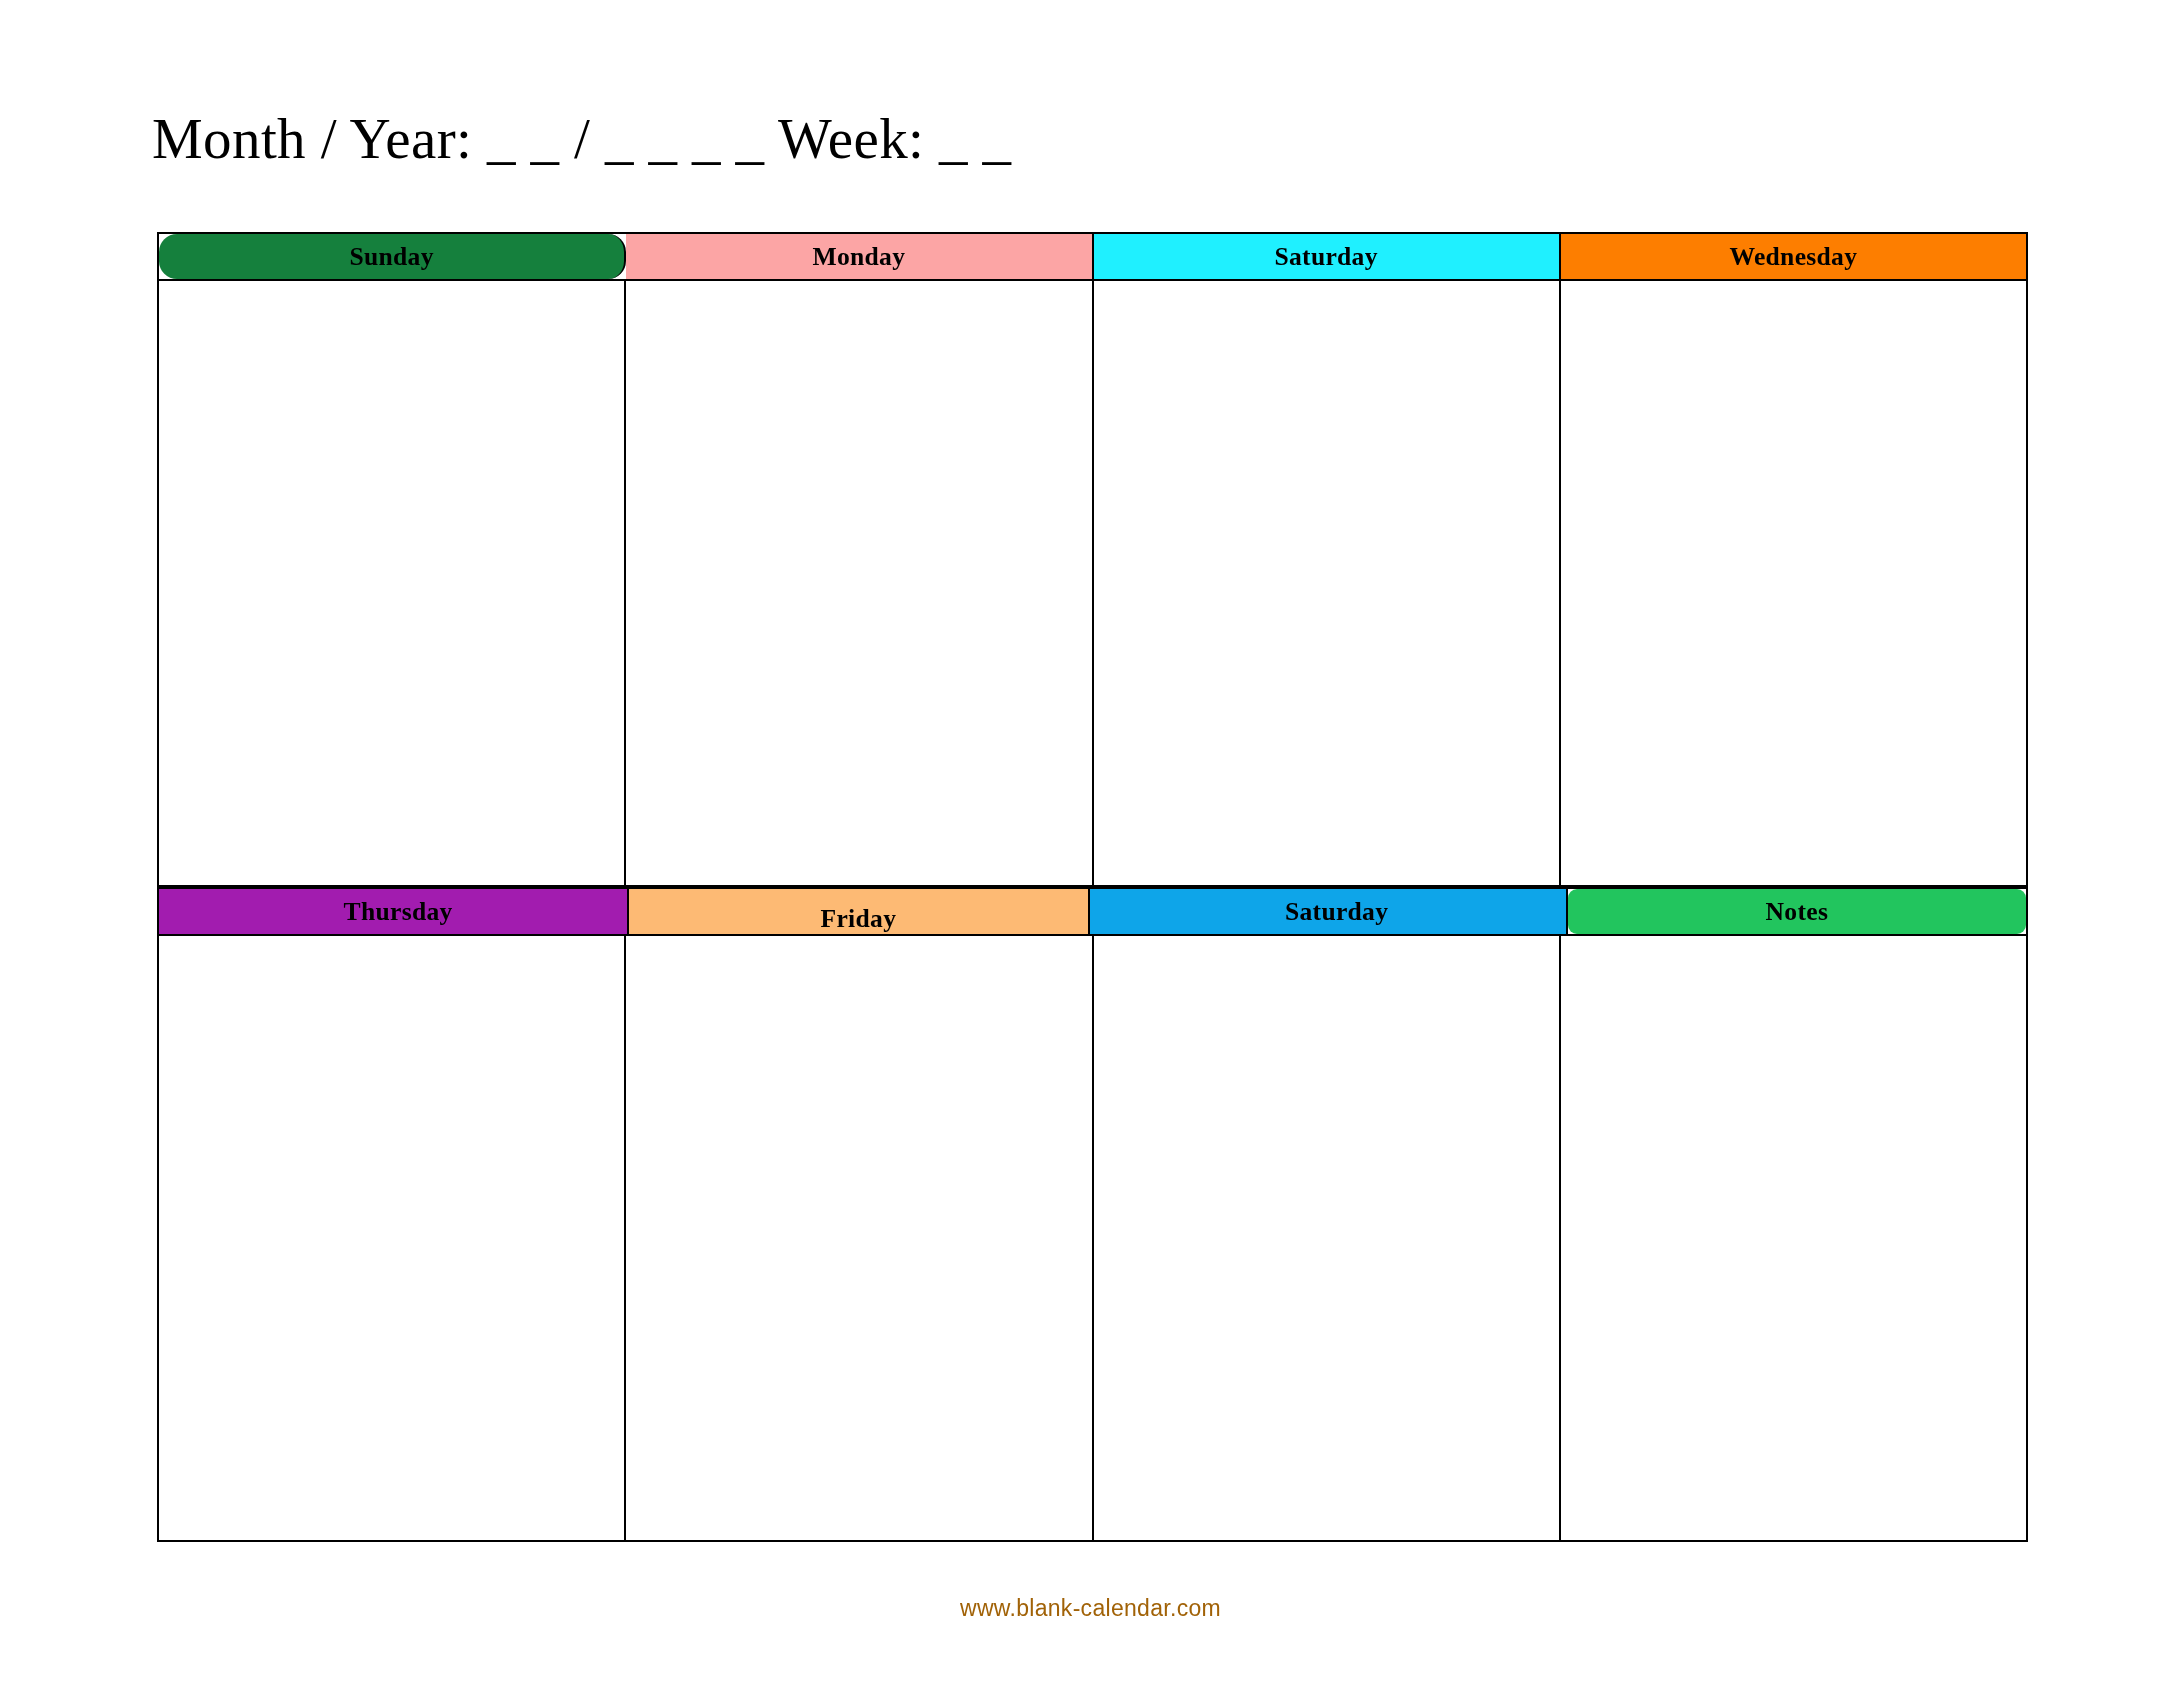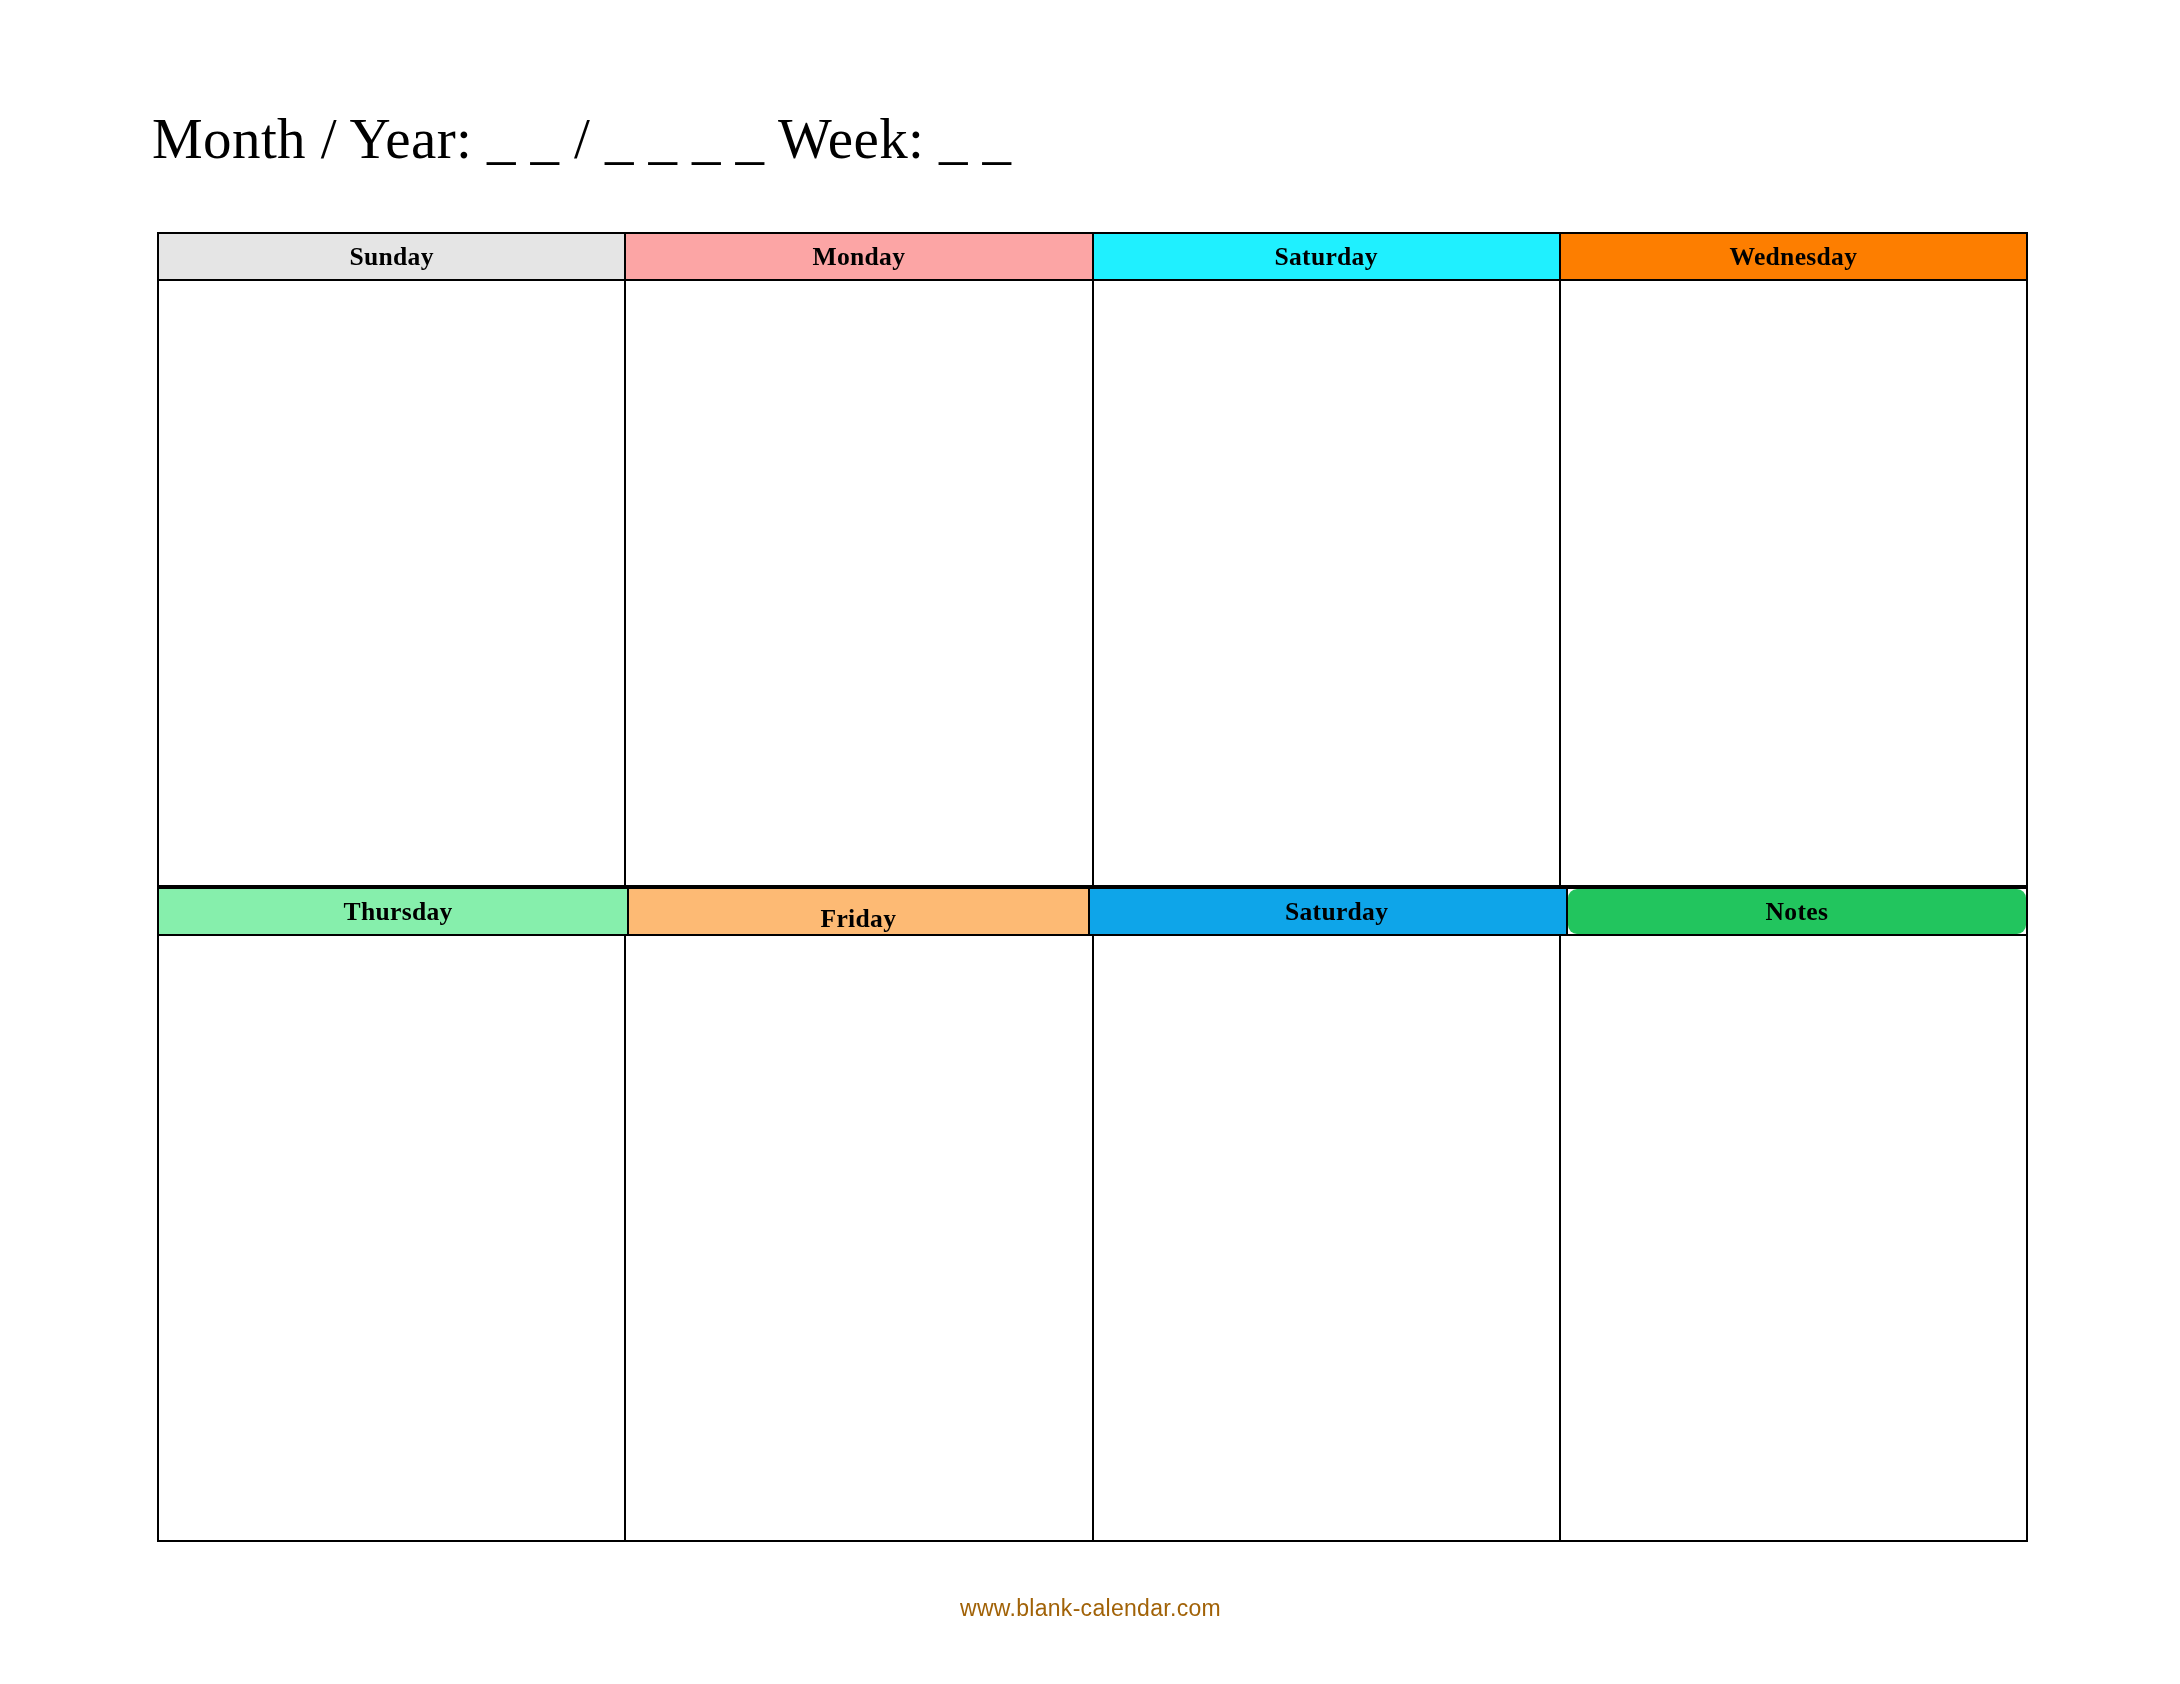--- a/index.html
+++ b/index.html
@@ -105,21 +105,21 @@
 </head>
 <body>
 
 <div class="page">
 
   <div class="title">Month / Year:  _ _  /  _ _ _ _   Week:  _ _</div>
 
   <div class="calendar">
 
     <div class="row header-row">
-      <div class="cell hcell" style="background:#e5e5e5;">
+      <div class="cell hcell" style="background:#15803d;border-radius:18px;">
         <span>Sunday</span>
       </div>
       <div class="cell hcell" style="background:#fca5a5;">
         <span>Monday</span>
       </div>
       <div class="cell hcell" style="background:#1ff0ff;">
         <span>Saturday</span>
       </div>
       <div class="cell hcell" style="background:#fd7e00;">
         <span>Wednesday</span>
@@ -127,21 +127,21 @@
     </div>
 
     <div class="row body-row">
       <div class="cell bcell"></div>
       <div class="cell bcell"></div>
       <div class="cell bcell"></div>
       <div class="cell bcell"></div>
     </div>
 
     <div class="row header-row">
-      <div class="cell hcell" style="background:#86efac;padding-left:10px;">
+      <div class="cell hcell" style="background:#a21caf;padding-left:10px;">
         <span>Thursday</span>
       </div>
       <div class="cell hcell" style="background:#fdba74;align-items:flex-end;">
         <span>Friday</span>
       </div>
       <div class="cell hcell" style="background:#0ea5e9;padding-left:18px;">
         <span>Saturday</span>
       </div>
       <div class="cell hcell" style="background:#22c55e;border-radius:9px;">
         <span>Notes</span>

